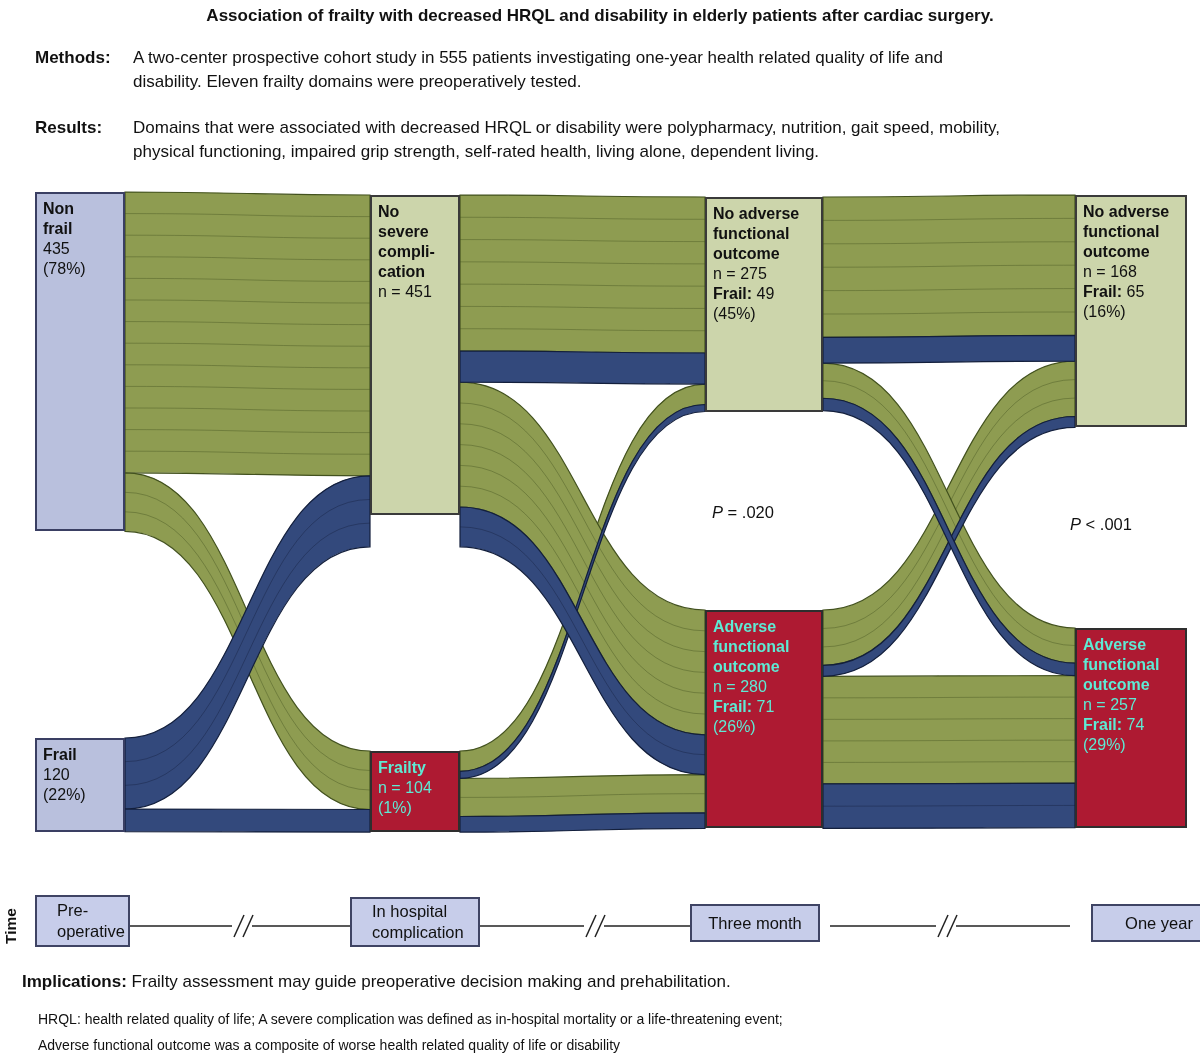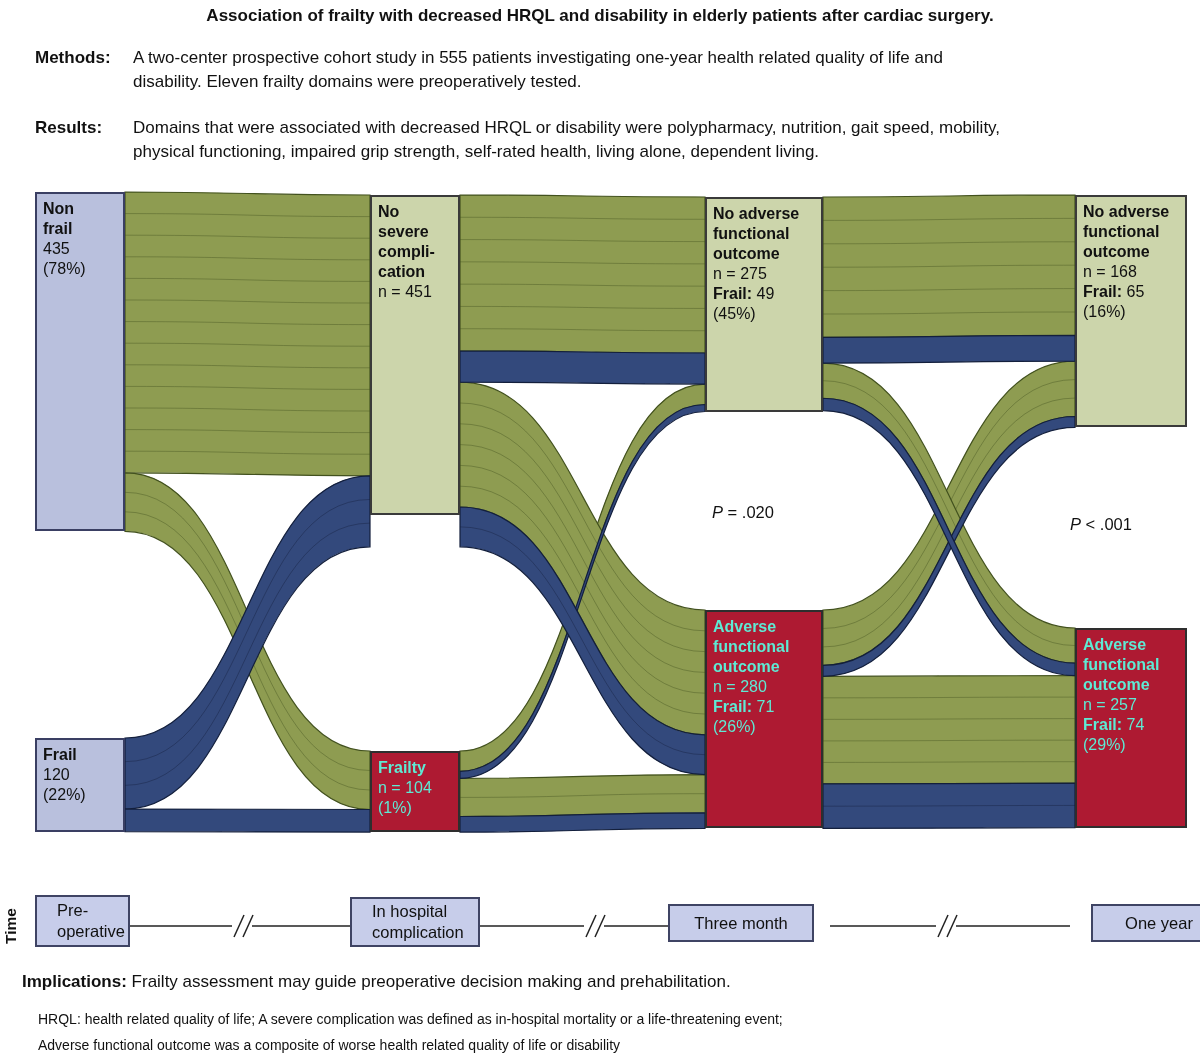--- a/index.html
+++ b/index.html
@@ -214,21 +214,21 @@
       <line x1="595" y1="47" x2="605" y2="25"></line>
       <line x1="938" y1="47" x2="948" y2="25"></line>
       <line x1="947" y1="47" x2="957" y2="25"></line>
     </g>
   </svg>
   <div class="timelabel">Time</div>
   <div class="tbox left" style="left:35px;top:5px;width:95px;height:52px">Pre-
 operative</div>
   <div class="tbox left" style="left:350px;top:7px;width:130px;height:50px">In hospital
 complication</div>
-  <div class="tbox" style="left:668px;top:14px;width:146px;height:38px">Three month</div>
+  <div class="tbox" style="left:690px;top:14px;width:130px;height:38px">Three month</div>
   <div class="tbox" style="left:1091px;top:14px;width:136px;height:38px">One year</div>
 </div>
 
 <div class="implications">
   <span class="b">Implications:</span>
   <span>Frailty assessment may guide preoperative decision making and prehabilitation.</span>
 </div>
 
 <div class="footnote">
   <div>HRQL: health related quality of life; A severe complication was defined as in-hospital mortality or a life-threatening event;</div>

